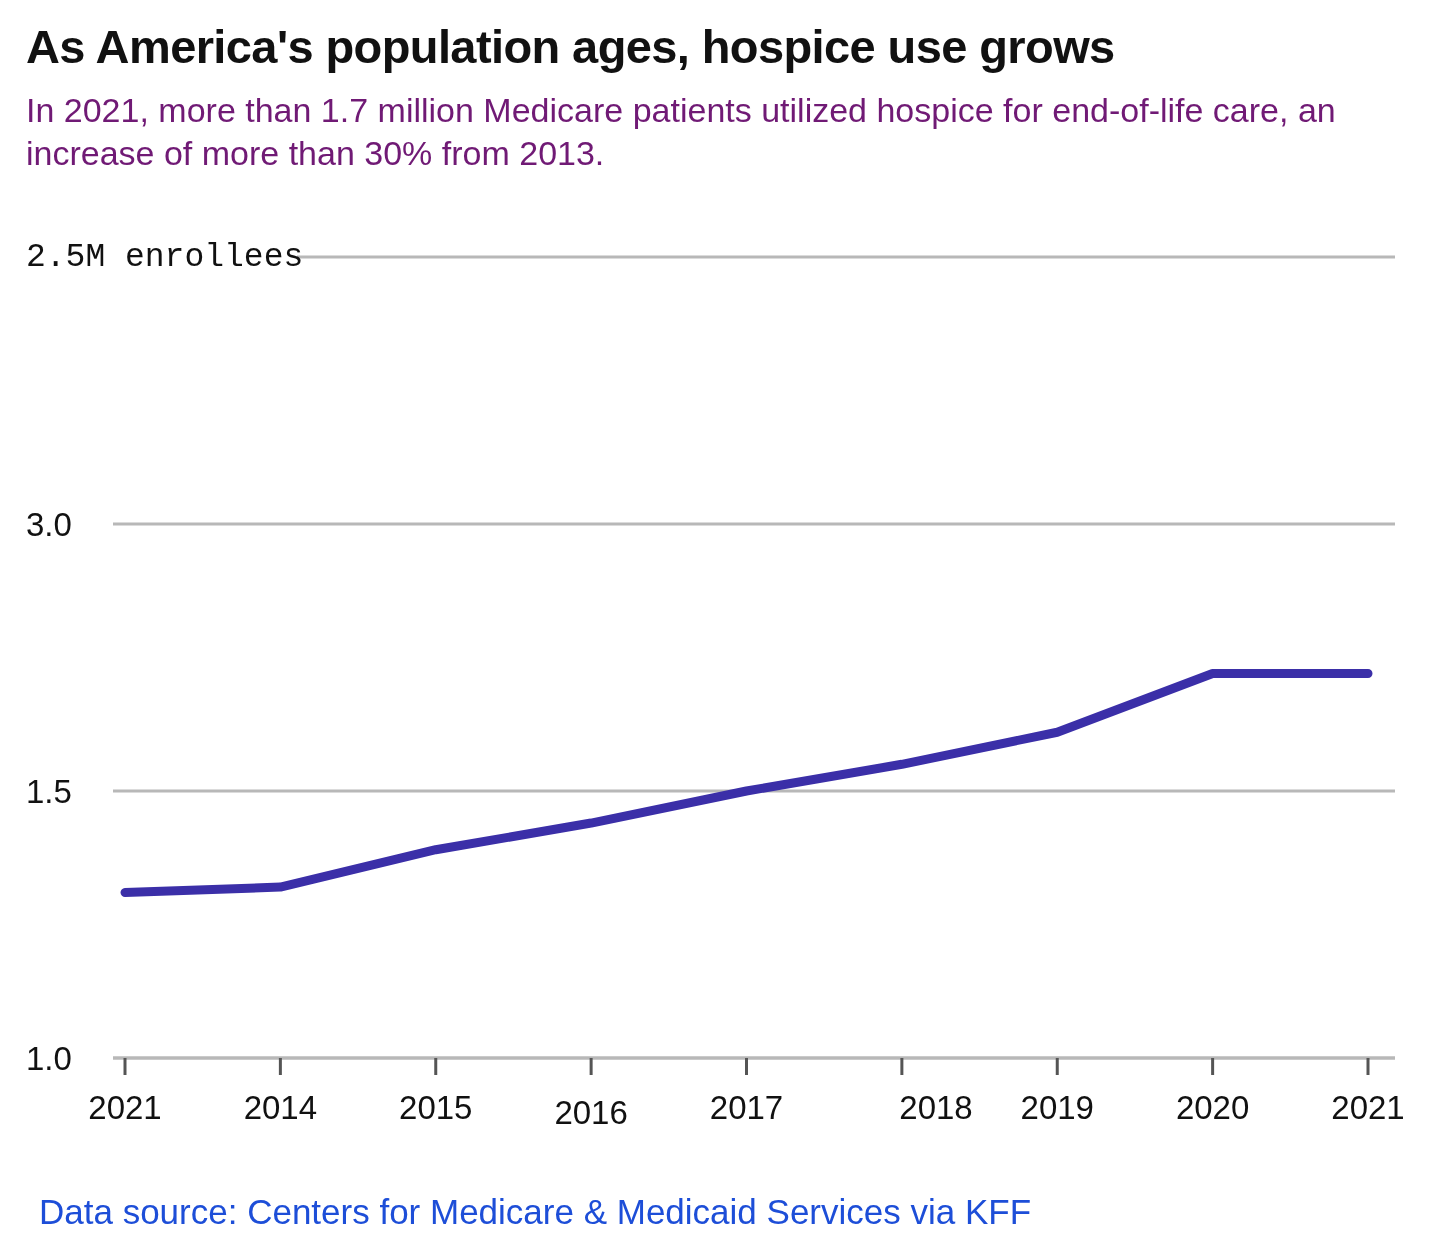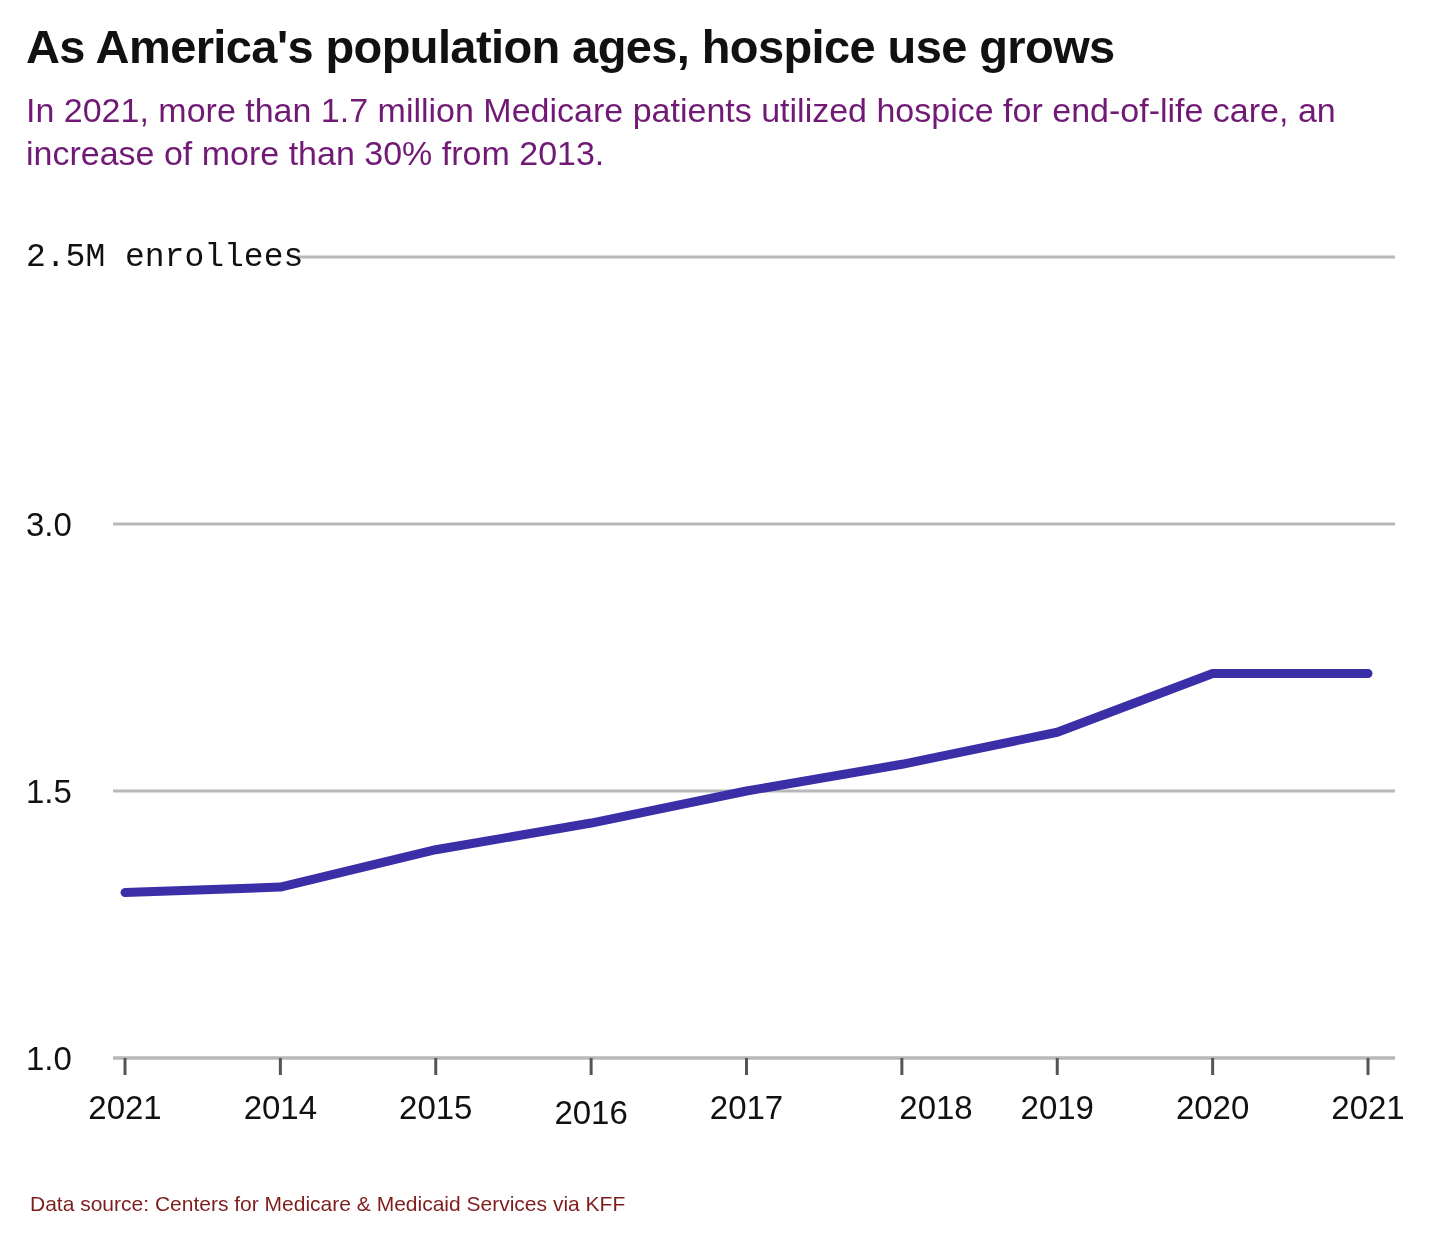--- a/index.html
+++ b/index.html
@@ -84,24 +84,24 @@
     font-size: 33px;
     line-height: 1;
     color: #111111;
     transform: translateX(-50%);
     white-space: nowrap;
   }
 
   
   .footer {
     position: absolute;
-    left: 30px;
+    left: 39px;
     top: 1192px;
-    font-size: 21px;
-    color: #7f1d1d;
+    font-size: 35px;
+    color: #1d4ed8;
     white-space: nowrap;
   }
 </style>
 </head>
 <body>
 
 <div class="page">
 
   <div class="header">
     <h1 class="chart-title">As America's population ages, hospice use grows</h1>

